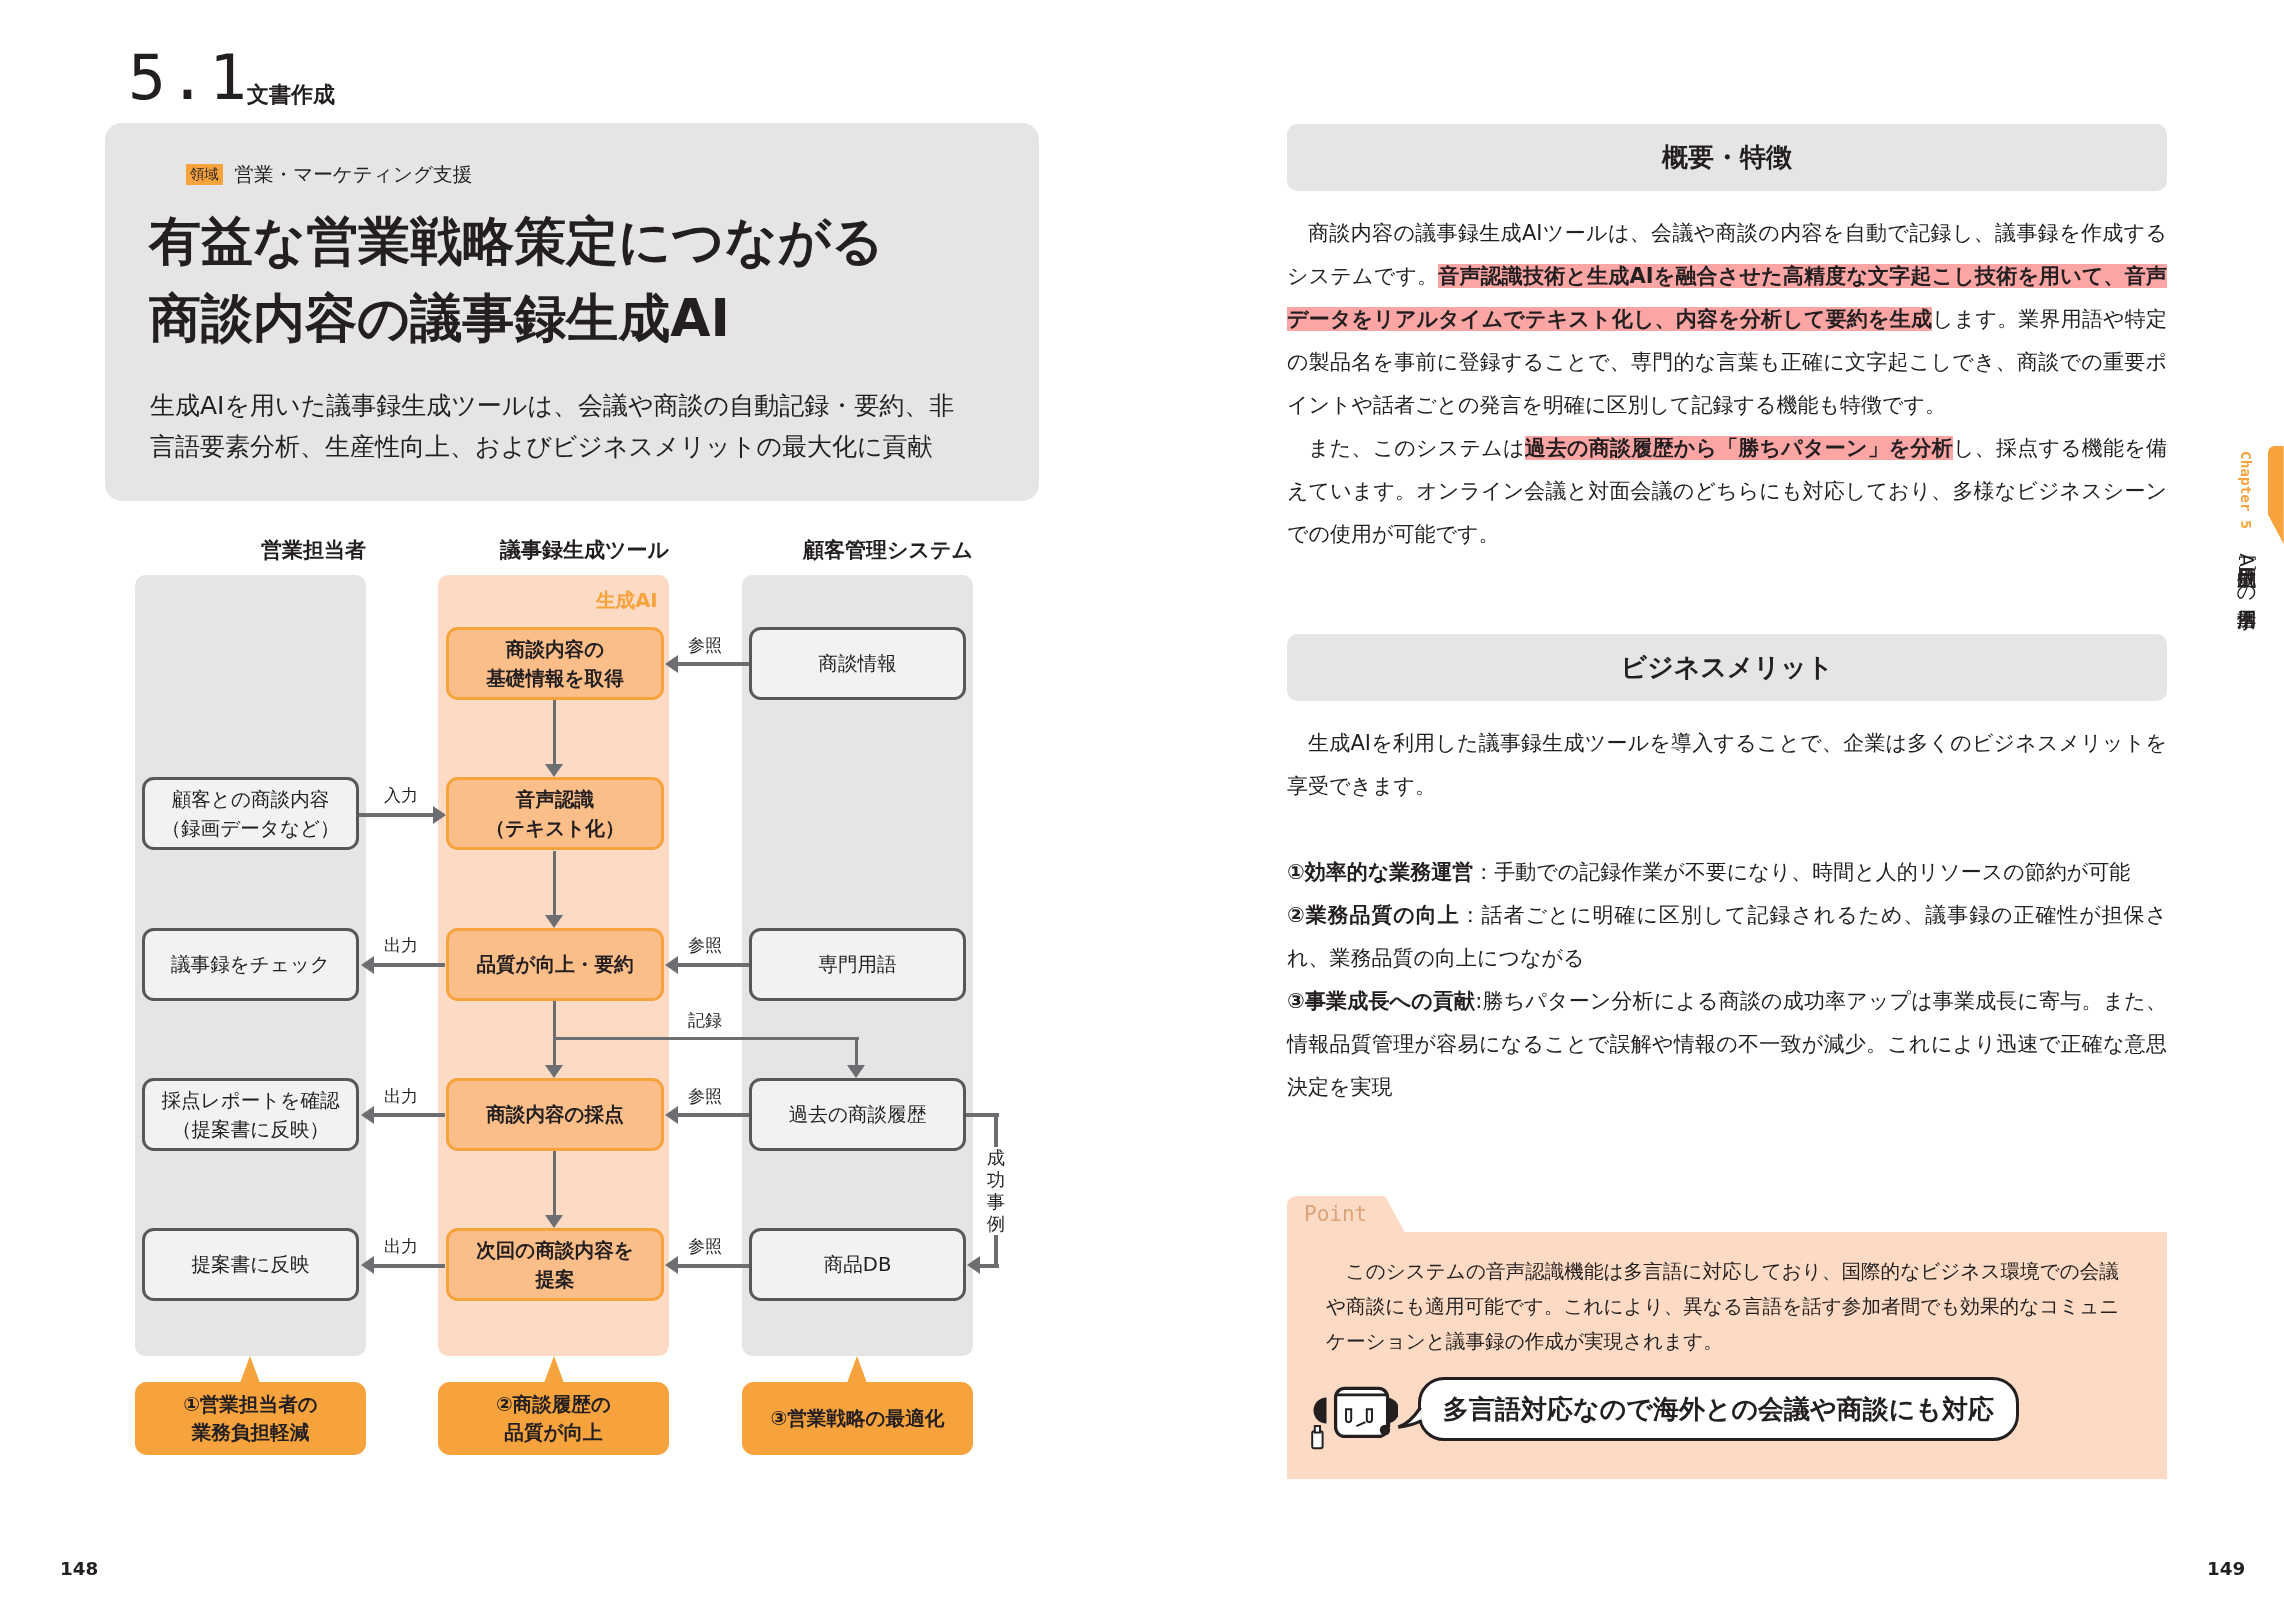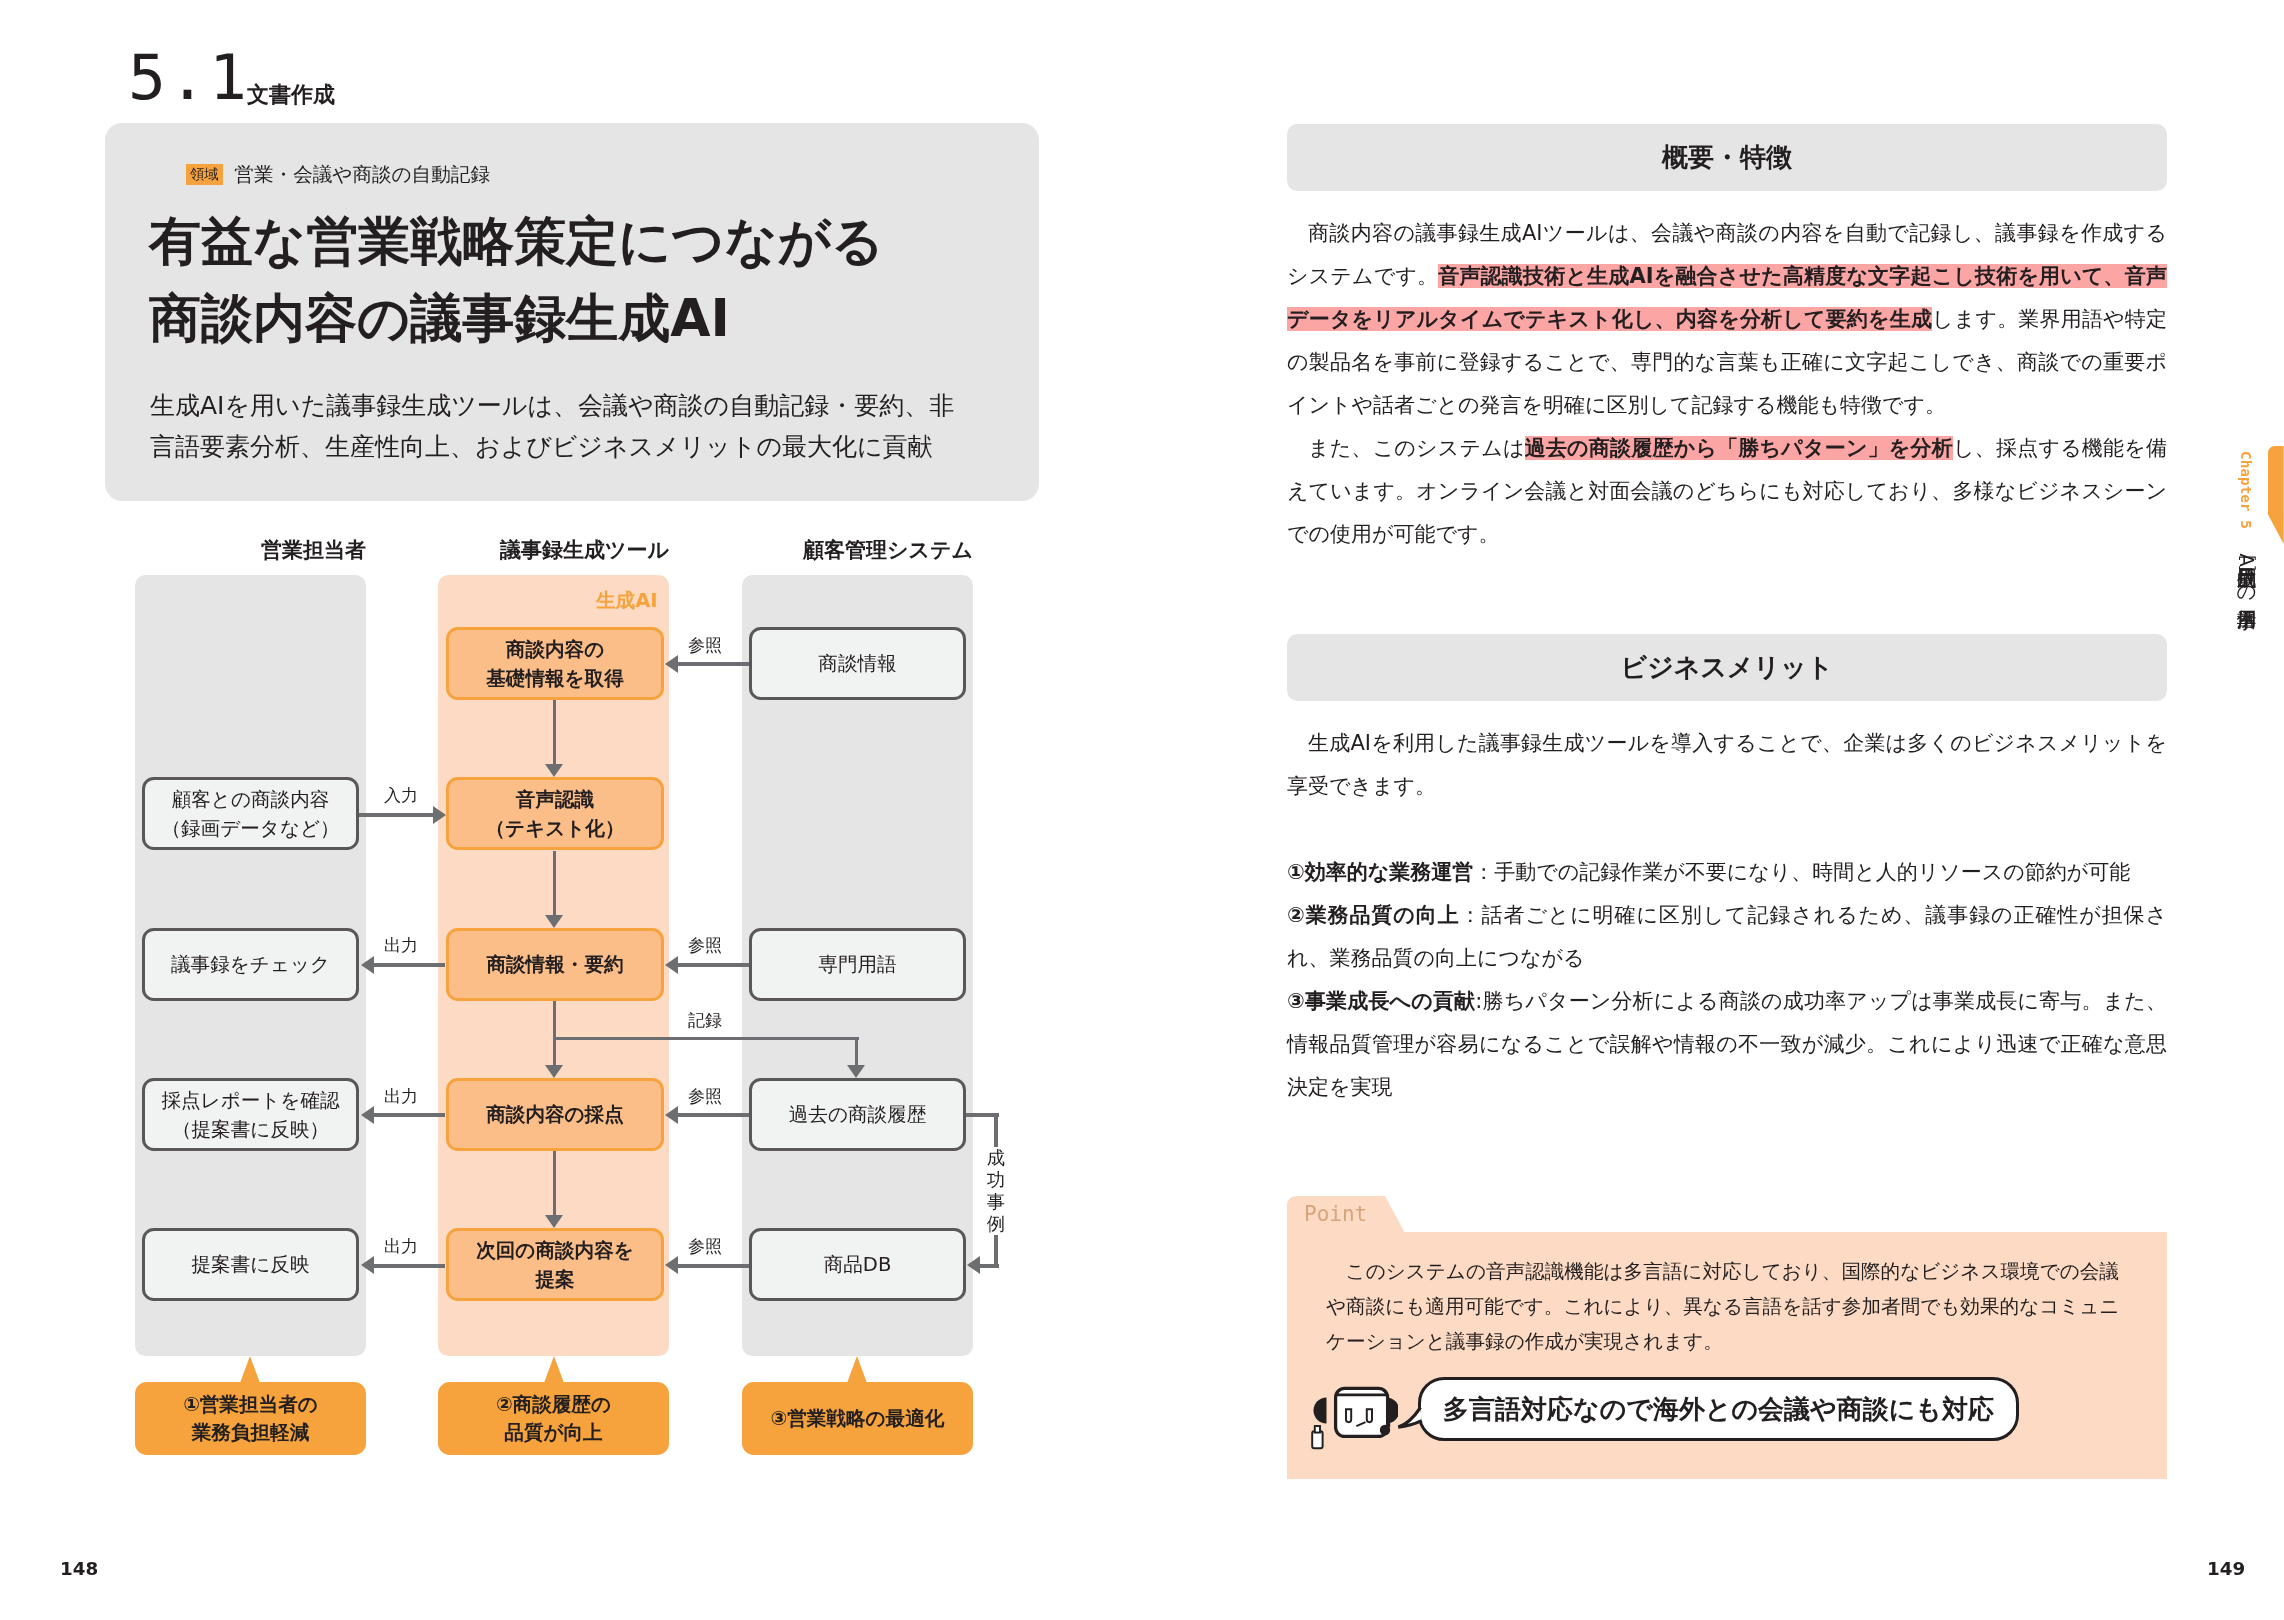--- a/index.html
+++ b/index.html
@@ -64,21 +64,21 @@
 </style>
 </head>
 <body>
 
 <div class="abs sec-num">5.1</div>
 <div class="abs sec-name">文書作成</div>
 
 <div class="abs hero"></div>
 <div class="abs domain-row">
   <span class="domain-tag">領域</span>
-  <span class="domain-text">営業・会議や商談の自動記録</span>
+  <span class="domain-text">営業・マーケティング支援</span>
 </div>
 <div class="abs hero-title">
   <div>有益な営業戦略策定につながる</div>
   <div>商談内容の議事録生成AI</div>
 </div>
 <div class="abs hero-sub">
   <div>生成AIを用いた議事録生成ツールは、会議や商談の自動記録・要約、非</div>
   <div>言語要素分析、生産性向上、およびビジネスメリットの最大化に貢献</div>
 </div>
 
@@ -97,21 +97,21 @@
       <div>基礎情報を取得</div>
     </div>
 </div>
 <div class="box orange" style="left:446px;top:777px">
   <div>
       <div>音声認識</div>
       <div>（テキスト化）</div>
     </div>
 </div>
 <div class="box orange" style="left:446px;top:928px">
-  <div>商談情報・要約</div>
+  <div>品質が向上・要約</div>
 </div>
 <div class="box orange" style="left:446px;top:1078px">
   <div>商談内容の採点</div>
 </div>
 <div class="box orange" style="left:446px;top:1228px">
   <div>
       <div>次回の商談内容を</div>
       <div>提案</div>
     </div>
 </div>

